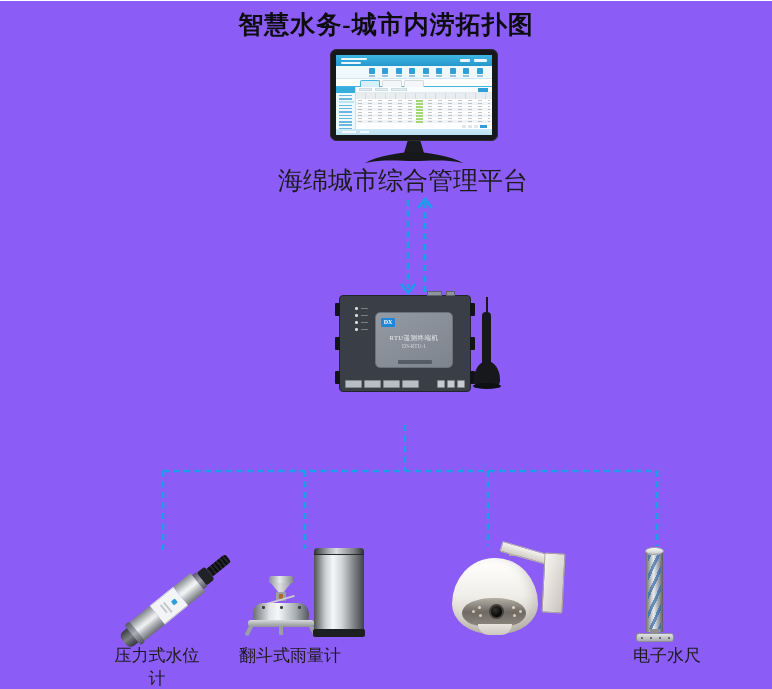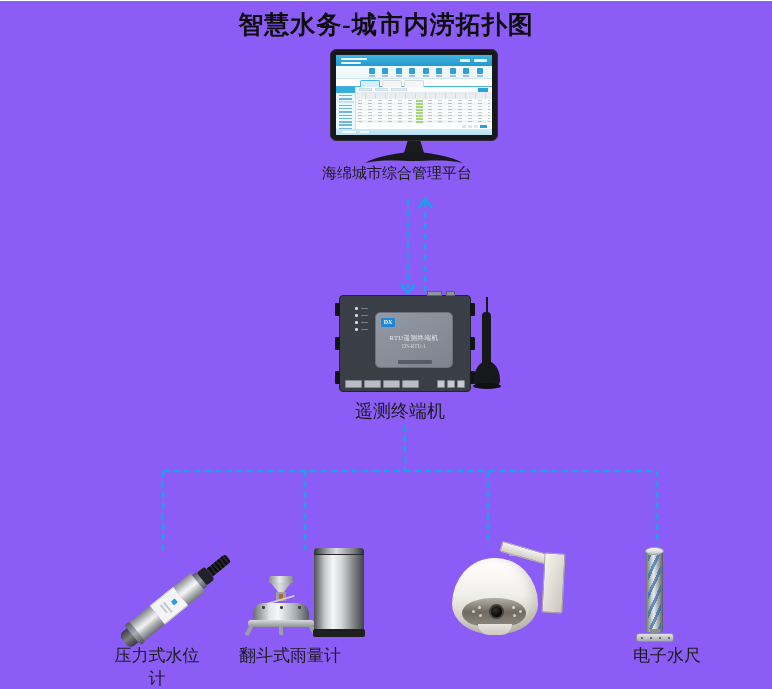--- a/index.html
+++ b/index.html
@@ -8,21 +8,21 @@
     position:relative; width:772px; height:689px; margin:1px auto;
     background:#8b5cf6; overflow:hidden;
     font-family:Liberation Serif, serif;
   }
   .title {
     position:absolute; top:7px; left:16px; width:740px;
     text-align:center; font-size:25px; font-weight:bold; color:#0d0d0d;
     letter-spacing:1px;
   }
   .label { position:absolute; text-align:center; color:#1b1b1b; }
-  .platform-label { top:163px; left:247px; width:300px; font-size:15px; }
+  .platform-label { top:163px; left:253px; width:300px; font-size:25px; }
   .rtu-label { top:398px; left:255px; width:290px; font-size:18px; }
   .dev-label { top:643px; font-size:17px; }
   .dev-label.d0 { left:107px; width:100px; }
   .dev-label.d1 { left:238px; width:104px; }
   .dev-label.d2 { left:407px; width:156px; }
   .dev-label.d3 { left:625px; width:84px; }
 
   
   .monitor-frame {
     position:absolute; left:330px; top:48px; width:168px; height:92px;
@@ -358,21 +358,20 @@
       <div class="rtu-spacer"></div>
       <div class="rtu-aux"></div>
       <div class="rtu-aux"></div>
       <div class="rtu-aux"></div>
     </div>
   </div>
   <div class="antenna-rod"></div>
   <div class="antenna-body"></div>
   <div class="antenna-base"></div>
   <div class="antenna-foot"></div>
-  <div class="label rtu-label">遥测终端机</div>
 
   <div class="sensor">
     <div class="sn-cable"></div>
     <div class="sn-gland"></div>
     <div class="sn-neck"></div>
     <div class="sn-body1"></div>
     <div class="sn-label">
       <span class="mark"></span>
       <span class="l la"></span>
         <span class="l lb"></span>

